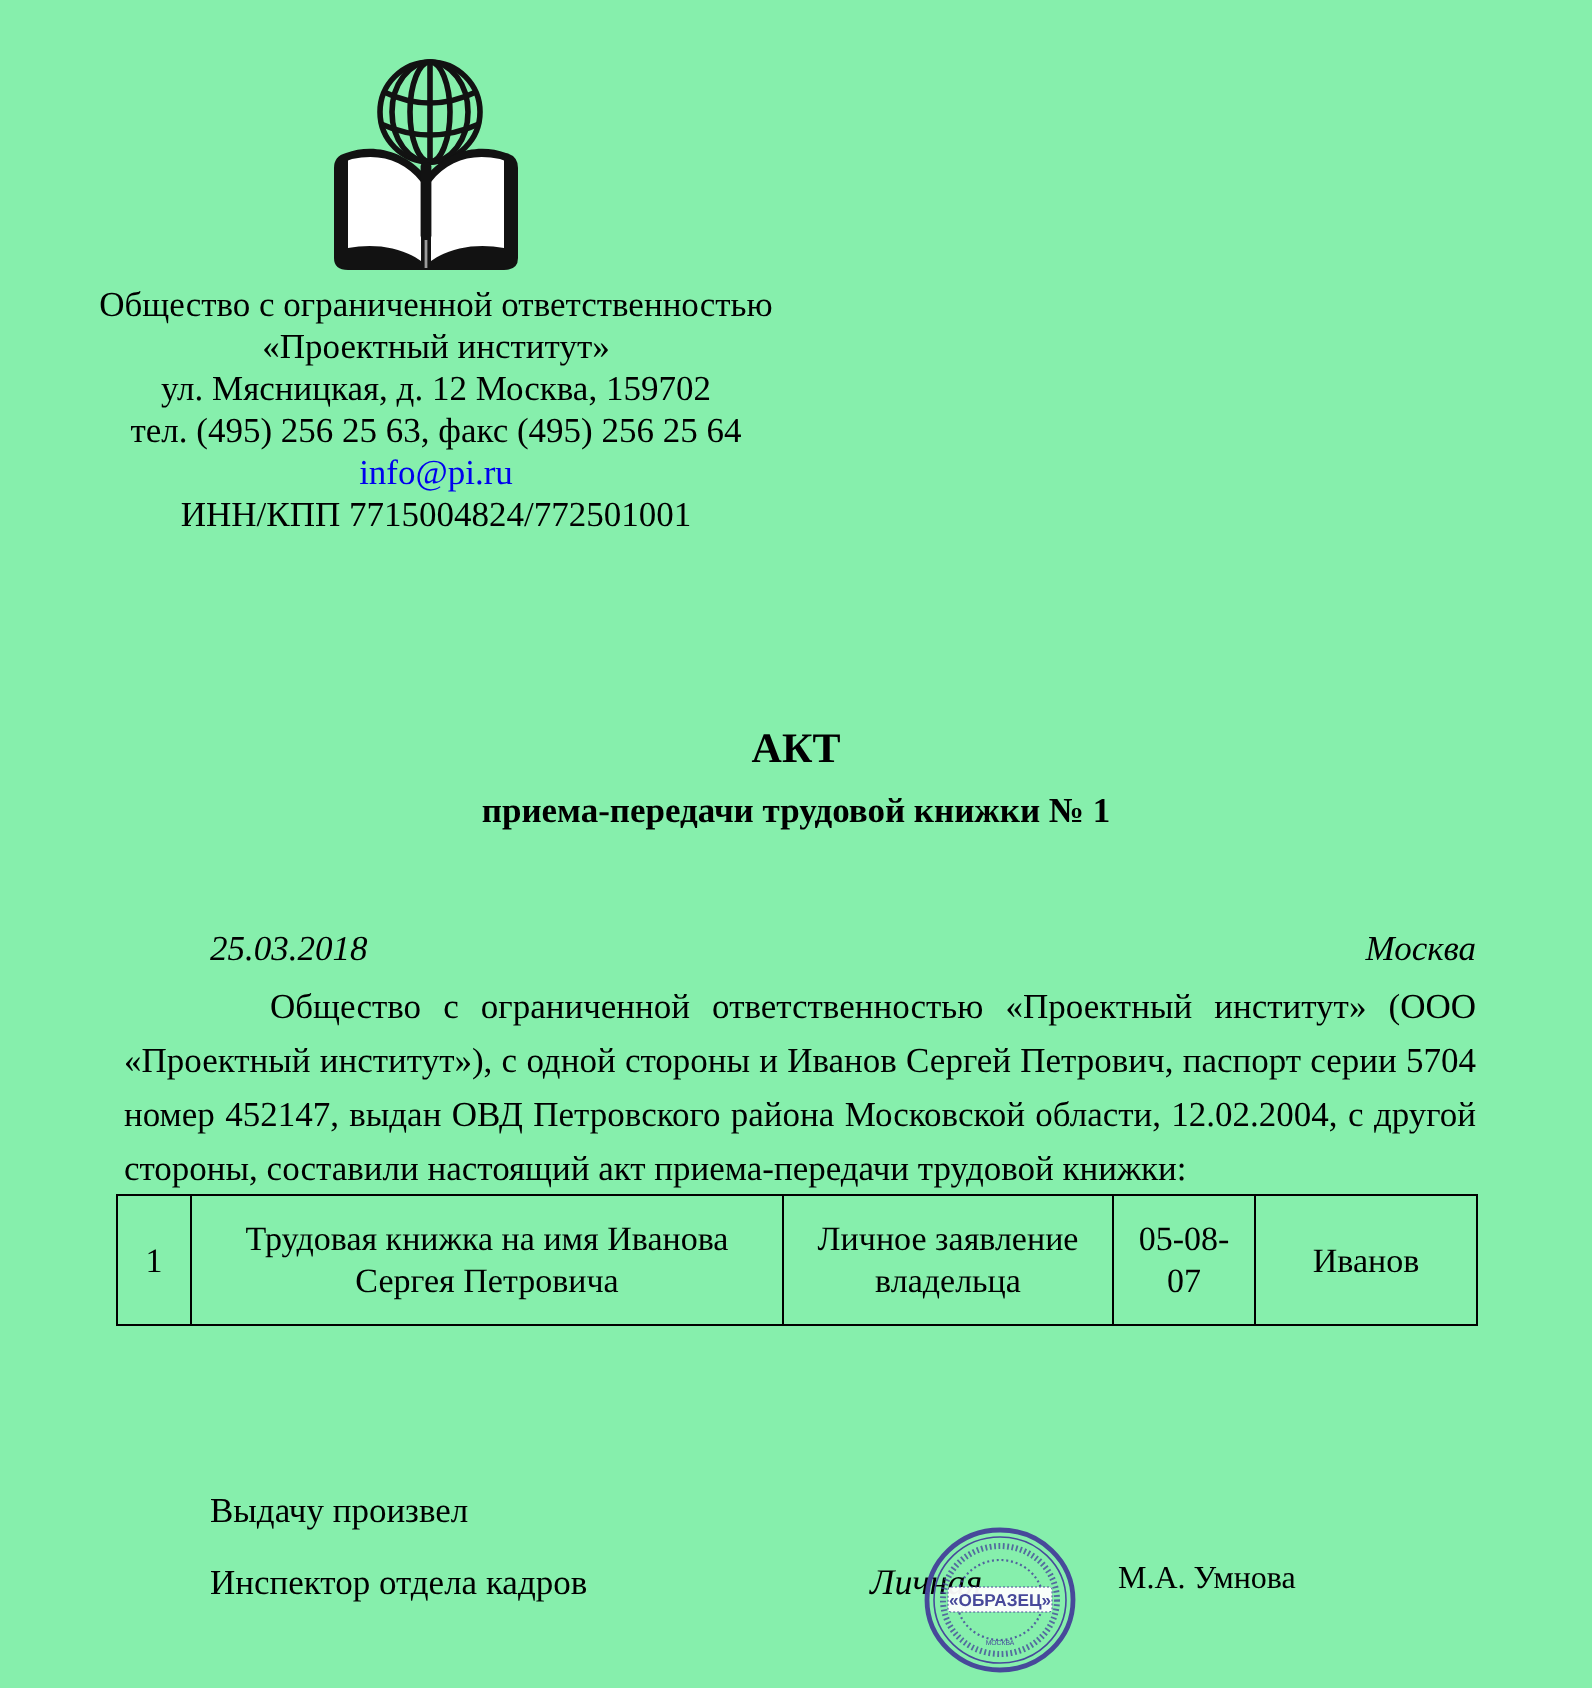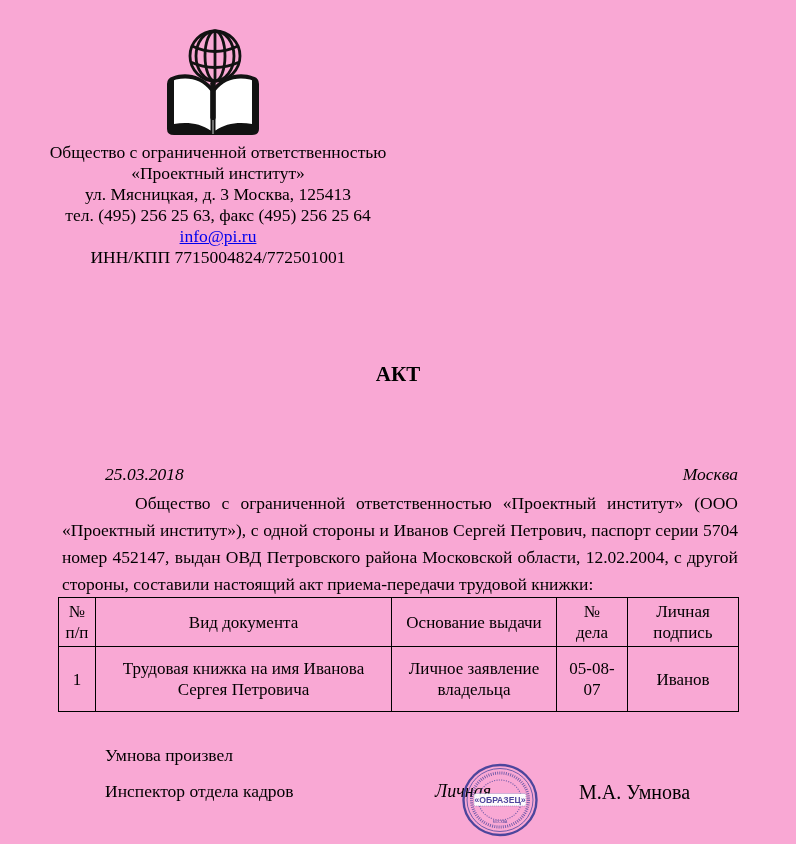--- a/index.html
+++ b/index.html
@@ -1,24 +1,24 @@
 <!DOCTYPE html>
 <html><head>
 <meta charset="utf-8">
 <style>
   html,body{margin:0;padding:0;background:#fff;}
   .sheet{
-    position:relative;width:796px;height:844px;background:#f9a8d4;
+    position:relative;width:796px;height:844px;background:#86efac;
     font-family:"Liberation Serif","DejaVu Serif",serif;color:#000;overflow:hidden;
   }
   
   .logo{position:absolute;left:163px;top:28px;width:100px;height:112px;}
   .letterhead{position:absolute;left:8px;top:142px;width:420px;text-align:center;
     font-size:17.5px;line-height:21px;}
-  .letterhead a{color:#0000ee;text-decoration:underline;cursor:pointer;}
+  .letterhead a{color:#0000ee;cursor:pointer;}
   
   .title1{position:absolute;left:0;top:362px;width:796px;text-align:center;
     font-weight:bold;font-size:21px;}
   .title2{position:absolute;left:0;top:395px;width:796px;text-align:center;
     font-weight:bold;font-size:17.5px;}
   
   .dateline{position:absolute;left:62px;top:464px;width:676px;display:flex;
     justify-content:space-between;font-style:italic;font-size:17.5px;align-items:flex-end;}
   .dateline .date{padding-left:43px;}
   
@@ -31,21 +31,21 @@
     padding:2px 4px;font-weight:normal;}
   tr.hdr{height:49px;}
   tr.datarow{height:65px;}
   .wrap-narrow{display:inline-block;max-width:50px;}
   .wrap-num{display:inline-block;max-width:56px;}
   .sig-cell{font-weight:bold;}
   
   .issued{position:absolute;left:105px;top:745px;font-size:17.5px;}
   .position{position:absolute;left:105px;top:781px;font-size:17.5px;}
   .signature{position:absolute;left:435px;top:781px;font-size:18px;font-style:italic;}
-  .sig-name{position:absolute;left:579px;top:781px;font-size:20px;}
+  .sig-name{position:absolute;left:559px;top:781px;font-size:16px;}
   .stamp{position:absolute;left:460px;top:761px;width:80px;height:78px;opacity:.95;}
 </style>
 </head>
 <body>
 
 <div class="sheet">
 
   <svg class="logo" viewBox="0 0 100 112">
     <g fill="none" stroke="#121212" stroke-width="2.8">
       <circle cx="52" cy="28" r="25"></circle>
@@ -58,62 +58,56 @@
     <path fill="#121212" d="M4,56 Q4,50 10,48.5 C22,44 38,46 50,60 C62,46 78,44 90,48.5 Q96,50 96,56 L96,101 Q96,107 89,107 L11,107 Q4,107 4,101 Z"></path>
     <path fill="#ffffff" d="M47.5,63 C39,52 27,48.5 13,51.5 L11,52.2 L11,96 C24,93.5 38,95.5 47.5,102.5 Z"></path>
     <path fill="#ffffff" d="M52.5,63 C61,52 73,48.5 87,51.5 L89,52.2 L89,96 C76,93.5 62,95.5 52.5,102.5 Z"></path>
     <line x1="50" y1="90" x2="50" y2="106" stroke="#9a9a9a" stroke-width="1.4"></line>
     <rect x="47.3" y="53" width="5.4" height="39" rx="2.2" fill="#121212"></rect>
   </svg>
 
   <div class="letterhead">
     <div>Общество с ограниченной ответственностью</div>
     <div>«Проектный институт»</div>
-    <div>ул. Мясницкая, д. 3 Москва, 125413</div>
+    <div>ул. Мясницкая, д. 12 Москва, 159702</div>
     <div>тел. (495) 256 25 63, факс (495) 256 25 64</div>
     <div><a>info@pi.ru</a></div>
     <div>ИНН/КПП 7715004824/772501001</div>
   </div>
 
   <div class="title1">АКТ</div>
+  <div class="title2">приема-передачи трудовой книжки № 1</div>
 
   <div class="dateline">
     <span class="date">25.03.2018</span>
     <span class="city">Москва</span>
   </div>
 
   <div class="body-par">Общество с ограниченной ответственностью «Проектный институт» (ООО «Проектный институт»), с одной стороны и Иванов Сергей Петрович, паспорт серии 5704 номер 452147, выдан ОВД Петровского района Московской области, 12.02.2004, с другой стороны, составили настоящий акт приема-передачи трудовой книжки:</div>
 
   <table class="doc">
     <colgroup>
       <col style="width:37px">
         <col style="width:296px">
         <col style="width:165px">
       <col style="width:71px">
         <col style="width:111px">
     </colgroup>
     <tbody>
-      <tr class="hdr">
-        <th>№ п/п</th>
-        <th>Вид документа</th>
-        <th>Основание выдачи</th>
-        <th><span class="wrap-narrow">№ дела</span></th>
-        <th><span class="wrap-narrow" style="max-width:70px">Личная подпись</span></th>
-      </tr>
       <tr class="datarow">
         <td>1</td>
         <td>Трудовая книжка на имя Иванова Сергея Петровича</td>
         <td>Личное заявление владельца</td>
         <td><span class="wrap-num">05-08-07</span></td>
         <td class="sig-cell">Иванов</td>
       </tr>
     </tbody>
   </table>
 
-  <div class="issued">Умнова произвел</div>
+  <div class="issued">Выдачу произвел</div>
   <div class="position">Инспектор отдела кадров</div>
   <div class="signature">Личная</div>
   <div class="sig-name">М.А. Умнова</div>
 
   <svg class="stamp" viewBox="0 0 80 78">
     <g fill="none" stroke="#44419a">
       <ellipse cx="40" cy="39" rx="36.5" ry="35" stroke-width="2.4"></ellipse>
       <ellipse cx="40" cy="39" rx="33" ry="31.5" stroke-width="0.8"></ellipse>
       <ellipse cx="40" cy="39" rx="28.5" ry="27" stroke-width="3" stroke-dasharray="0.9,1.3" opacity="0.8"></ellipse>
       <ellipse cx="40" cy="39" rx="21.5" ry="20" stroke-width="1.1" stroke-dasharray="1,1.4" opacity="0.85"></ellipse>

